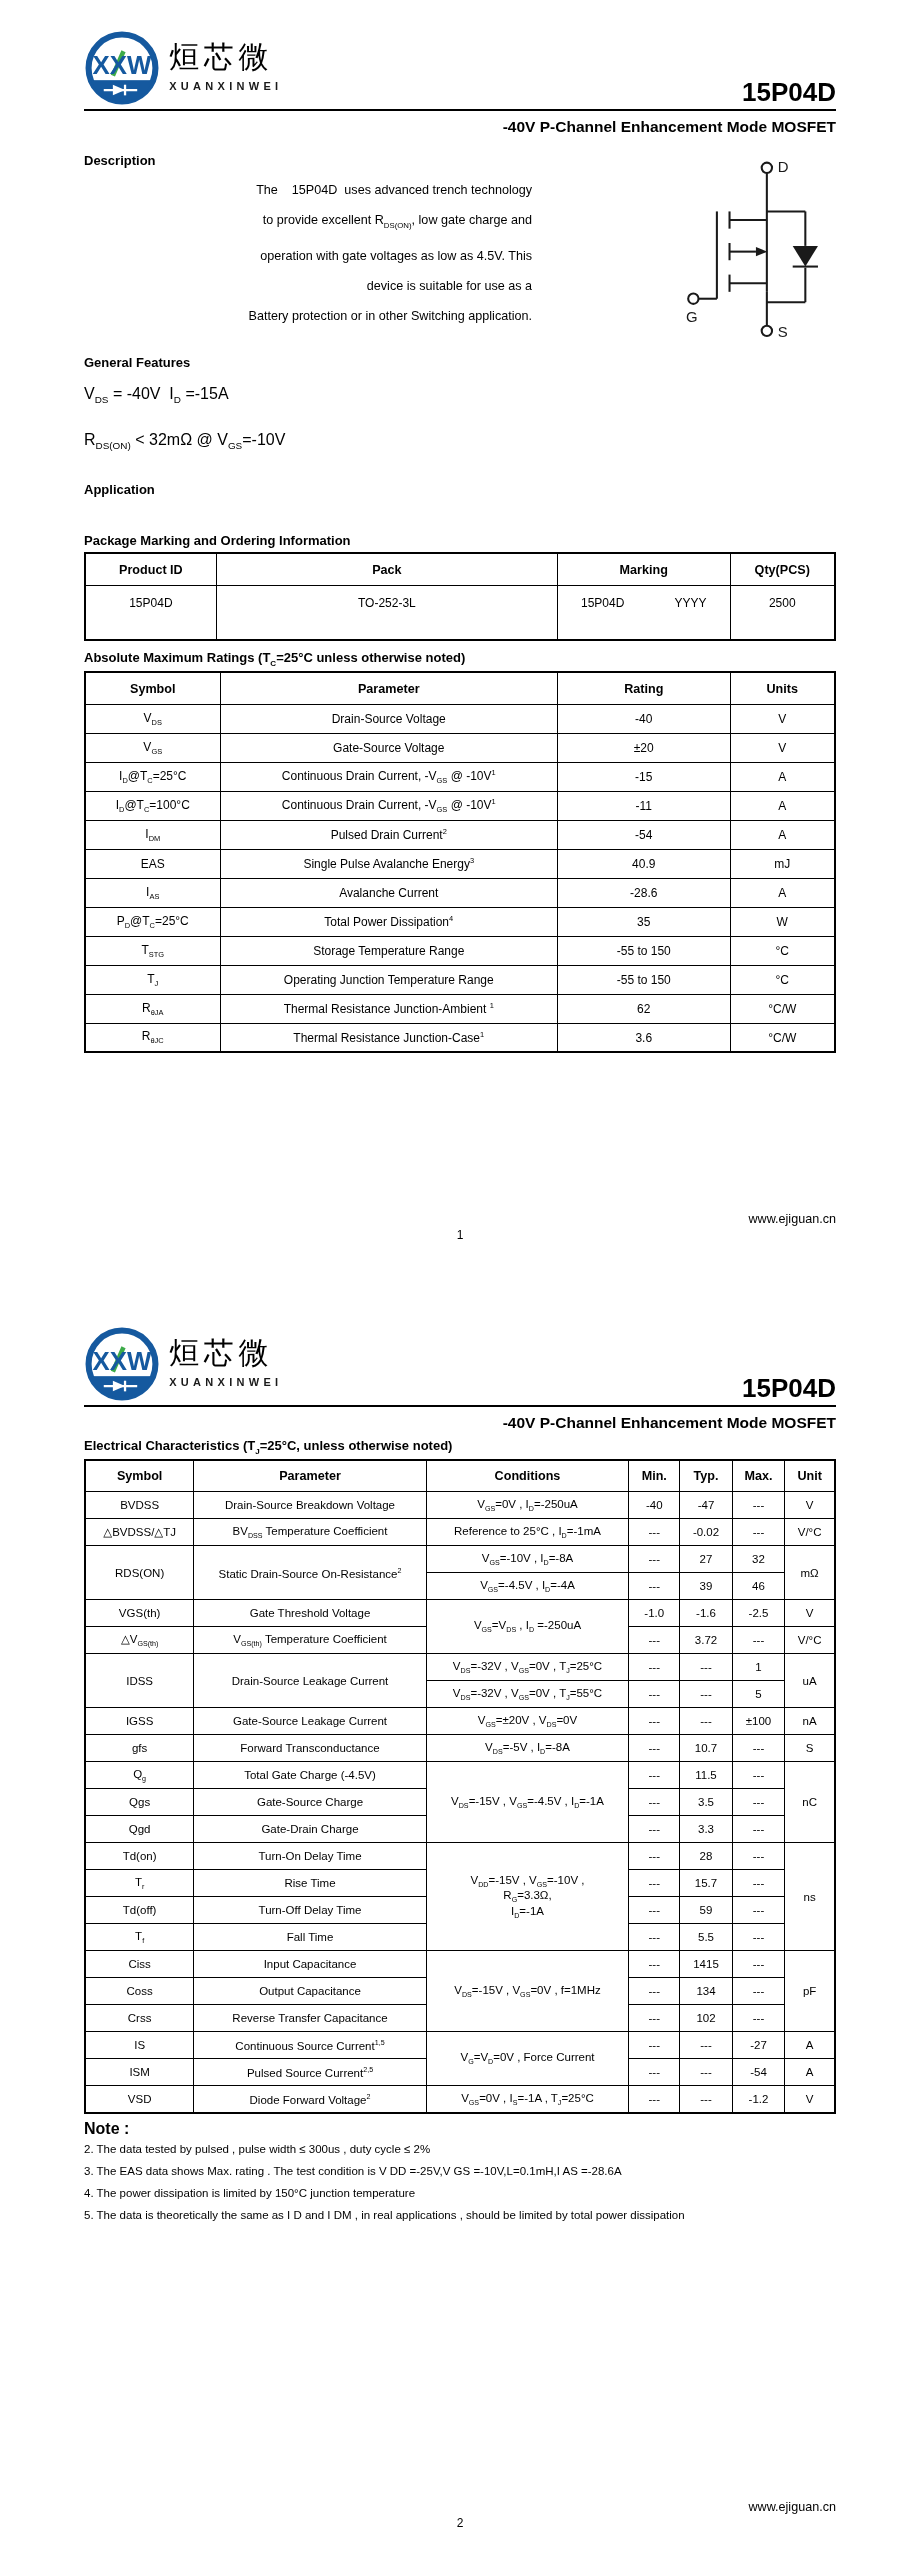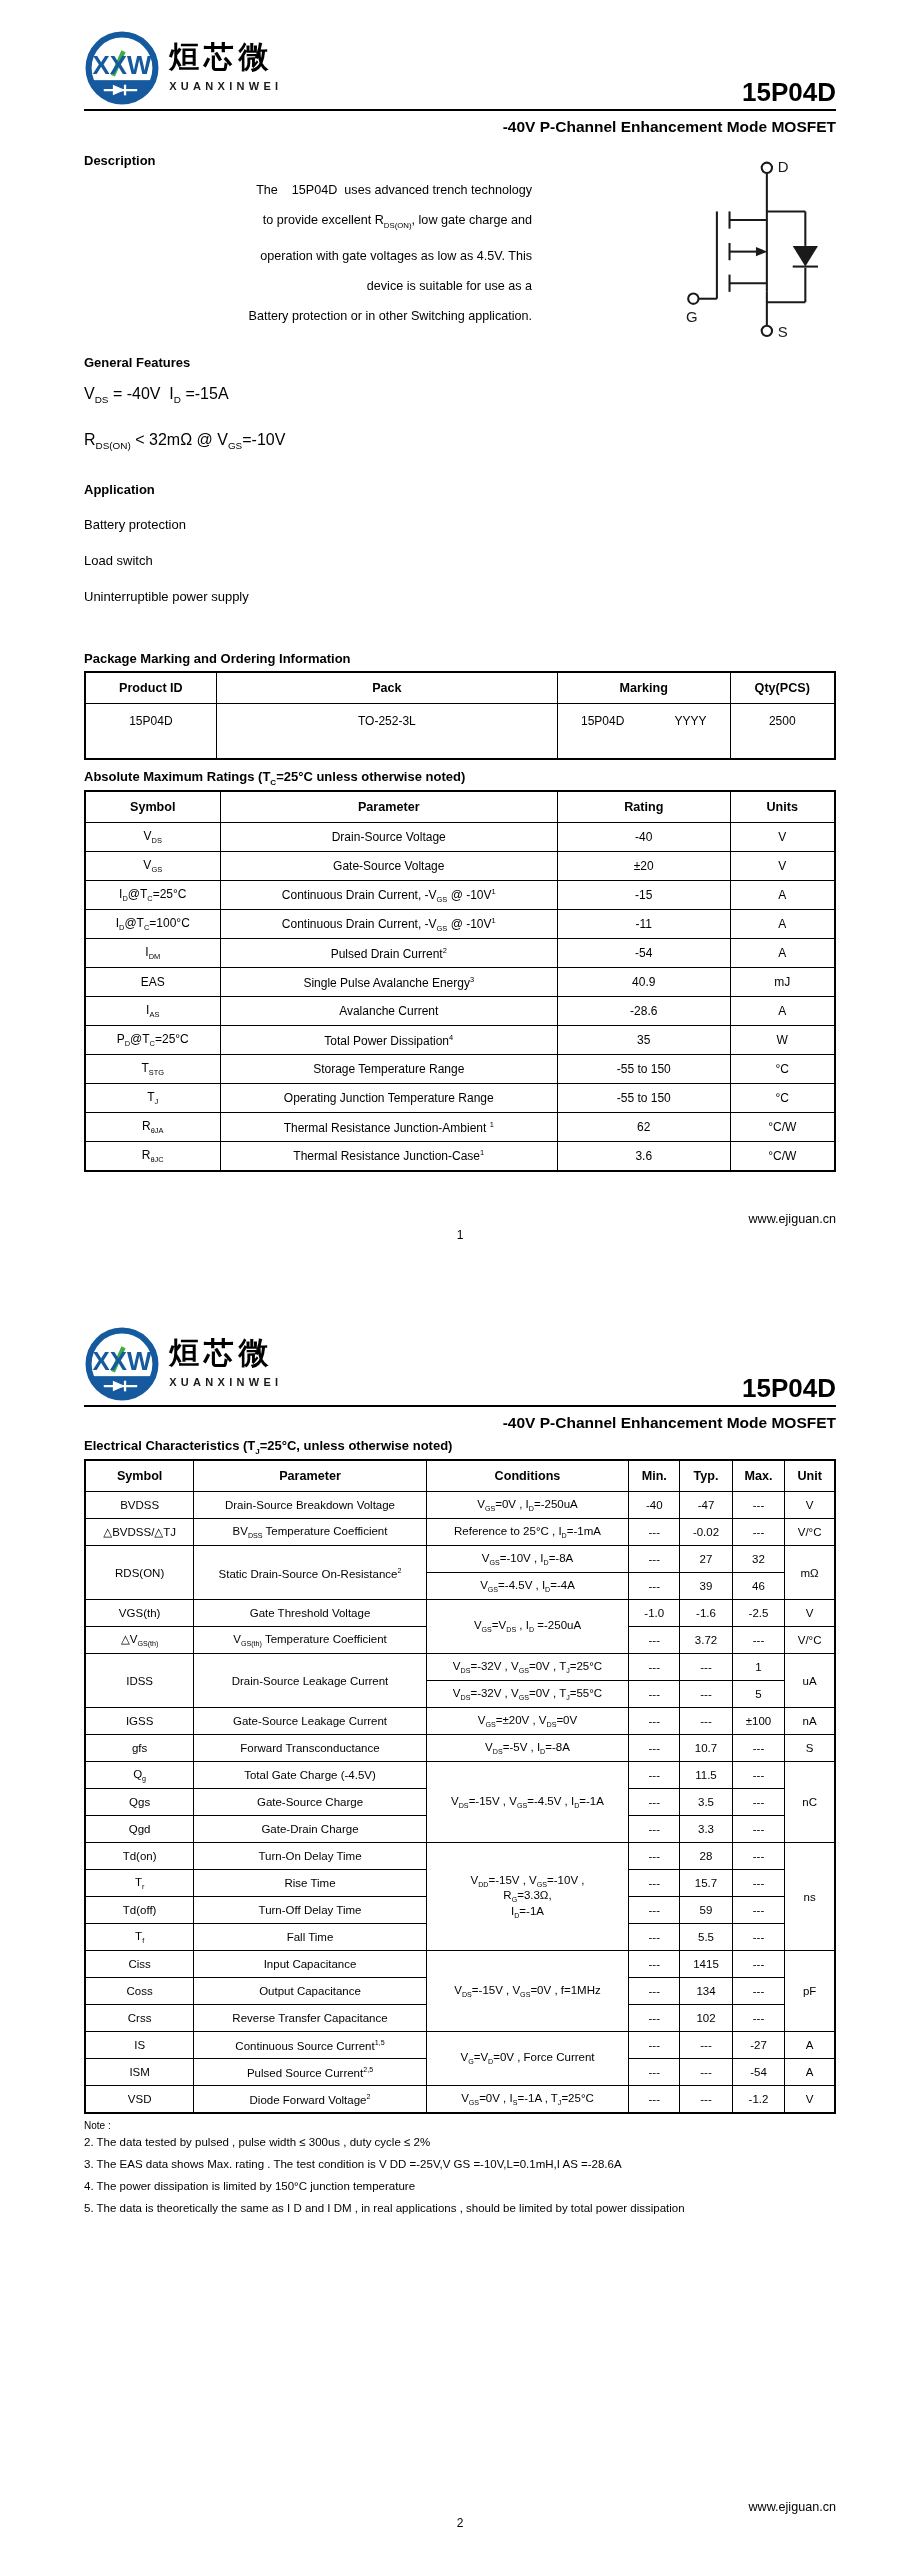--- a/index.html
+++ b/index.html
@@ -10,21 +10,21 @@
   }
   .page { position:relative; width:911px; height:1288px; overflow:hidden; }
   .content { margin:0 75px 0 84px; position:relative; }
 
   
   .hdr { display:flex; justify-content:space-between; align-items:flex-end;
          border-bottom:2.9px solid #000; padding:30px 0 3.4px 0; }
   .logo-block { display:flex; align-items:flex-start; gap:9.2px; }
   .logo-mark { width:76px; height:76px; flex:0 0 auto; }
   .logo-text { padding-top:10.3px; }
-  .logo-cn { font-size:30px; font-weight:bold; letter-spacing:4.6px; line-height:1.1; color:#000; }
+  .logo-cn { font-size:30px; font-weight:normal; letter-spacing:4.6px; line-height:1.1; color:#000; }
   .logo-en { font-size:11px; font-weight:bold; letter-spacing:4.3px; color:#1a1a1a; margin-top:7px; }
   .pn { font-size:26px; font-weight:bold; line-height:1; padding-bottom:1.1px; }
   .subtitle { text-align:right; font-weight:bold; font-size:15.5px; margin-top:6.9px; }
 
   
   .col-left { width:448px; margin-top:17px; }
   .sec-h { font-size:13px; font-weight:bold; }
   .desc-lines p { font-size:12.6px; line-height:30px; }
   .desc-lines { margin-top:6.9px;text-align:right; }
   .gf { margin-top:24px; }
@@ -58,21 +58,21 @@
 
   .elec-h { margin-top:5.7px; }
   .elec-tbl { margin-top:3.4px; }
   .elec-tbl th { height:32px; font-size:12.6px; }
   .elec-tbl td { height:27px; font-size:11.5px; }
 
   sub { font-size:0.62em; } sup { font-size:0.62em; }
 
   
   .notes { margin-top:5.7px; }
-  .notes-h { font-size:10px; font-weight:normal; }
+  .notes-h { font-size:16px; font-weight:bold; }
   .notes p { font-size:11.5px; line-height:22px; }
 
   
   .footer-page { position:absolute; left:84px; right:75px; bottom:46px;
                  text-align:center; font-size:12px; }
   .footer-site { position:absolute; right:75px; bottom:62px; font-size:12.6px; }
 
   .page2 { padding-top:0; }
   .page2 .hdr { padding-top:38px; }
 </style>
@@ -119,25 +119,20 @@
       <div class="gf">
         <div class="sec-h">General Features</div>
         <div class="gf-lines">
           <p>V<sub>DS</sub> = -40V&nbsp; I<sub>D</sub> =-15A</p>
           <p>R<sub>DS(ON)</sub> &lt; 32mΩ @ V<sub>GS</sub>=-10V</p>
         </div>
       </div>
 
       <div class="app">
         <div class="sec-h">Application</div>
-        <div class="app-items">
-          <p>Battery protection</p>
-          <p>Load switch</p>
-          <p>Uninterruptible power supply</p>
-        </div>
       </div>
     </div>
 
     <svg class="mosfet" viewBox="0 0 360 350">
       <g stroke="#1a1a1a" stroke-width="3.6" fill="none">
         <circle cx="205" cy="24" r="9"></circle>
         <line x1="205" y1="33" x2="205" y2="240"></line>
         <line x1="140" y1="115" x2="205" y2="115"></line>
         <line x1="140" y1="170" x2="186" y2="170"></line>
         <line x1="140" y1="225" x2="205" y2="225"></line>

